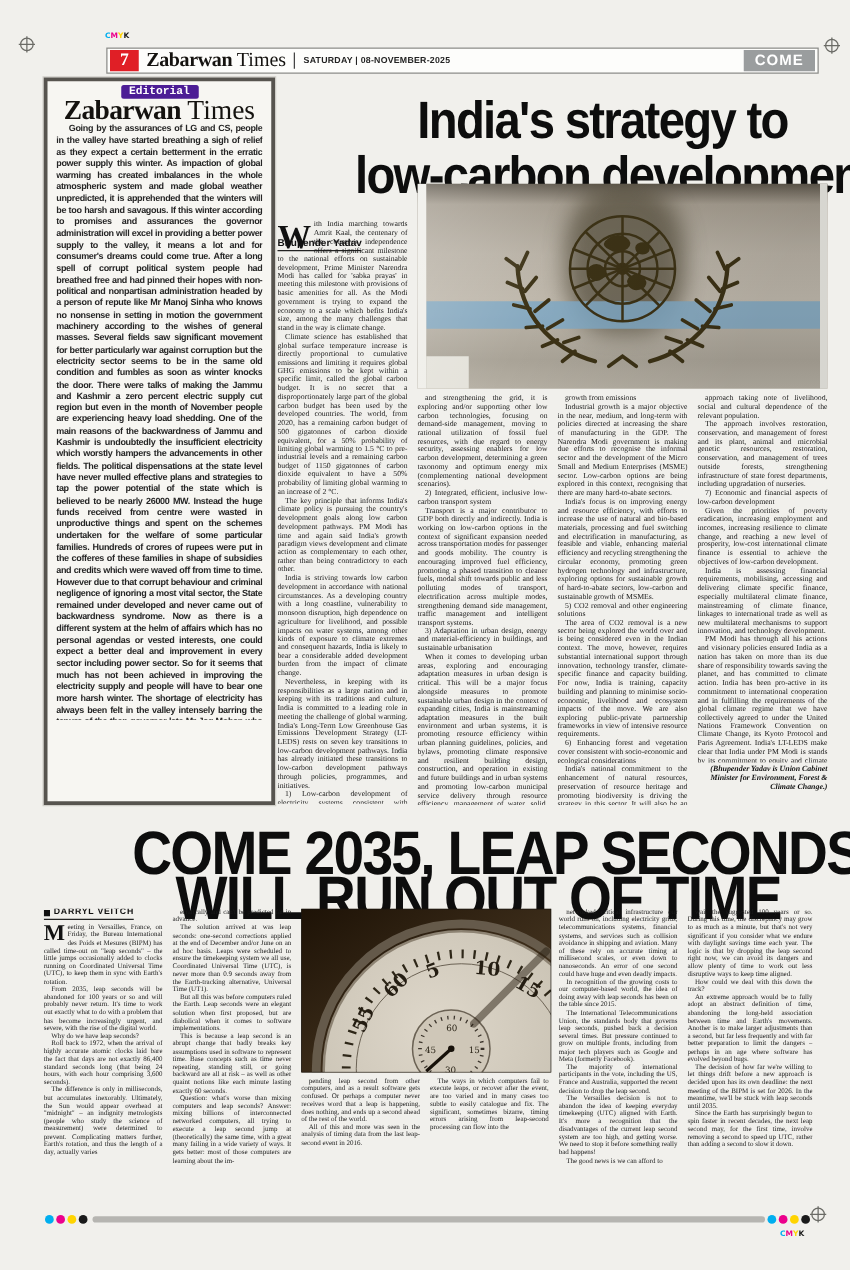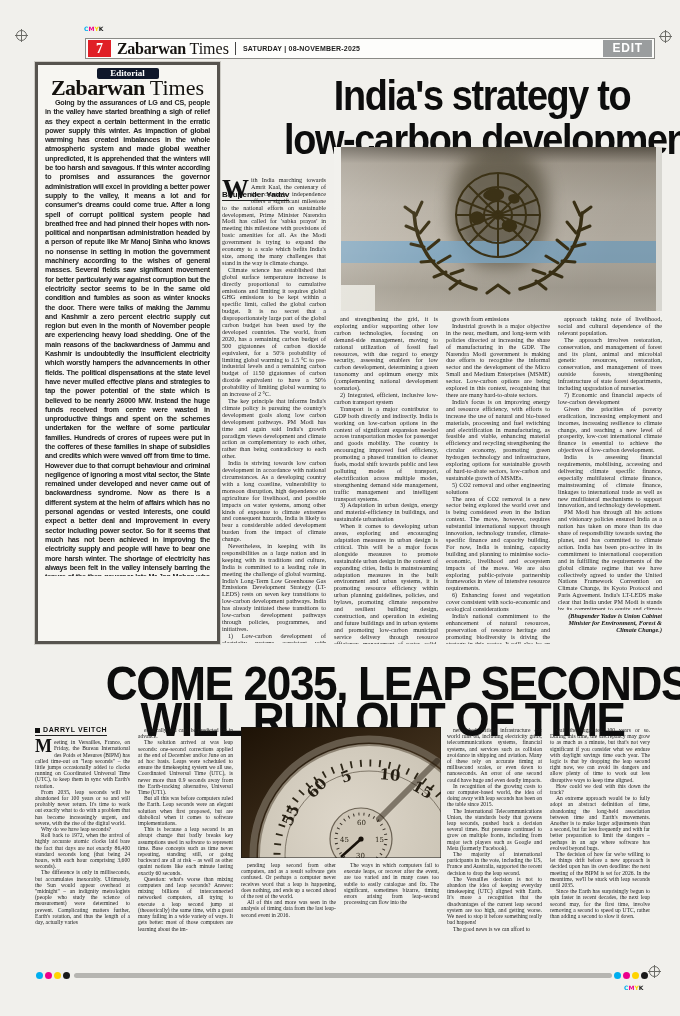--- a/index.html
+++ b/index.html
@@ -28,21 +28,21 @@
   .masthead{position:absolute;left:85px;top:38px;width:570px;height:21px;background:#fdfdfb;border:1px solid #8a8a86;display:flex;align-items:center;box-sizing:border-box;}
   .pagenum{width:23px;height:17px;margin-left:2px;background:#e01f26;color:#fff;font-family:"Liberation Serif",serif;font-weight:bold;font-size:14px;line-height:17px;text-align:center;flex:0 0 auto;}
   .brand{margin-left:6px;font-family:"Liberation Serif",serif;font-size:16px;color:#151310;white-space:nowrap;}
   .brand .b1{font-weight:bold;letter-spacing:-0.3px;}
   .mast-divider{width:1px;height:13px;background:#444;margin:0 7px 0 6px;}
   .mast-date{font-size:7px;font-weight:bold;letter-spacing:0.2px;color:#222;}
   .edit-badge{margin-left:auto;margin-right:2px;background:#9a9d9e;color:#fff;font-weight:900;font-size:12px;line-height:17px;padding:0 9px;letter-spacing:0.8px;}
 
   
   .editorial{position:absolute;left:35px;top:62px;width:185px;height:582px;box-sizing:border-box;background:#f7f6f2;border:3px solid #57544f;box-shadow:0 0 0 1px #cfcdc7;padding:3px 7px;overflow:hidden;}
-  .ed-kicker{width:62px;margin:0 auto;background:#0f172a;color:#fff;text-align:center;font-family:Liberation Serif, serif;font-weight:bold;font-size:9px;line-height:11px;border-radius:2px;}
+  .ed-kicker{width:62px;margin:0 auto;background:#4c1d95;color:#fff;text-align:center;font-family:Liberation Mono, monospace;font-weight:bold;font-size:9px;line-height:11px;border-radius:2px;}
   .ed-brand{text-align:center;font-family:"Liberation Serif",serif;font-size:22px;line-height:21px;color:#14120f;white-space:nowrap;margin-top:-2px;}
   .ed-brand .b1{font-weight:bold;letter-spacing:-0.5px;}
   .ed-title{text-align:center;font-size:13px;line-height:15px;font-weight:bold;margin:6px 0 5px;letter-spacing:-0.2px;color:#101010;}
   .ed-body{font-size:7.2px;line-height:9.3px;font-weight:bold;letter-spacing:-0.25px;text-align:justify;color:#262626;height:478px;overflow:hidden;hyphens:auto;}
   .ed-body p{margin:0;text-indent:10px;}
 
   
   .headline{position:absolute;margin:16px;color:#0d0d0d;font-weight:900;padding-left:24px;}
   .headline span{display:block;transform:scaleX(0.9);transform-origin:50% 50%;white-space:nowrap;text-align:center;letter-spacing:-1.5px;}
   .lead-headline{left:222px;top:58px;width:440px;font-size:42px;line-height:44px;}
@@ -92,21 +92,21 @@
 
   <span class="regmark tl"></span>
   <span class="regmark tr"></span>
   <div class="cmyk-label top"><span class="ink-c">C</span><span class="ink-m">M</span><span class="ink-y">Y</span><span class="ink-k">K</span></div>
 
   <header class="masthead">
     <div class="pagenum">7</div>
     <div class="brand"><span class="b1">Zabarwan</span> <span class="b2">Times</span></div>
     <div class="mast-divider"></div>
     <div class="mast-date">SATURDAY | 08-NOVEMBER-2025</div>
-    <div class="edit-badge">EDIT</div>
+    <div class="edit-badge">COME</div>
   </header>
 
   <section class="editorial">
     <div class="ed-kicker">Editorial</div>
     <div class="ed-brand"><span class="b1">Zabarwan</span> <span>Times</span></div>
     <div class="ed-body">
         <p>Going by the assurances of LG and CS, people in the valley have started breathing a sigh of relief as they expect a certain betterment in the erratic power supply this winter. As impaction of global warming has created imbalances in the whole atmospheric system and made global weather unpredicted, it is apprehended that the winters will be too harsh and savagous. If this winter according to promises and assurances the governor administration will excel in providing a better power supply to the valley, it means a lot and for consumer's dreams could come true. After a long spell of corrupt political system people had breathed free and had pinned their hopes with non-political and nonpartisan administration headed by a person of repute like Mr Manoj Sinha who knows no nonsense in setting in motion the government machinery according to the wishes of general masses. Several fields saw significant movement for better particularly war against corruption but the electricity sector seems to be in the same old condition and fumbles as soon as winter knocks the door. There were talks of making the Jammu and Kashmir a zero percent electric supply cut region but even in the month of November people are experiencing heavy load shedding. One of the main reasons of the backwardness of Jammu and Kashmir is undoubtedly the insufficient electricity which worstly hampers the advancements in other fields. The political dispensations at the state level have never mulled effective plans and strategies to tap the power potential of the state which is believed to be nearly 26000 MW. Instead the huge funds received from centre were wasted in unproductive things and spent on the schemes undertaken for the welfare of some particular families. Hundreds of crores of rupees were put in the cofferes of these families in shape of subsidies and credits which were waved off from time to time. However due to that corrupt behaviour and criminal negligence of ignoring a most vital sector, the State remained under developed and never came out of backwardness syndrome. Now as there is a different system at the helm of affairs which has no personal agendas or vested interests, one could expect a better deal and improvement in every sector including power sector. So for it seems that much has not been achieved in improving the electricity supply and people will have to bear one more harsh winter. The shortage of electricity has always been felt in the valley intensely barring the tenure of the then governor late Mr Jag Mohan who set up Gas Turbine at Pampore and arranged sufficient supply from northern grid. The valley people for the first time got rid of erratic electricity supply and spent that winter with uninterrupted power supply. Can't the present Lt Governor administration repeat what Late Mr Jag Mohan had done to make the winter easier and comfortable for Valliyaites. Let us hope that the present LG will take bold initiatives to give some relief to the consumers by increasing electricity supply and minimising load shedding during this hostile winter.</p>
       </div>
   </section>
 

